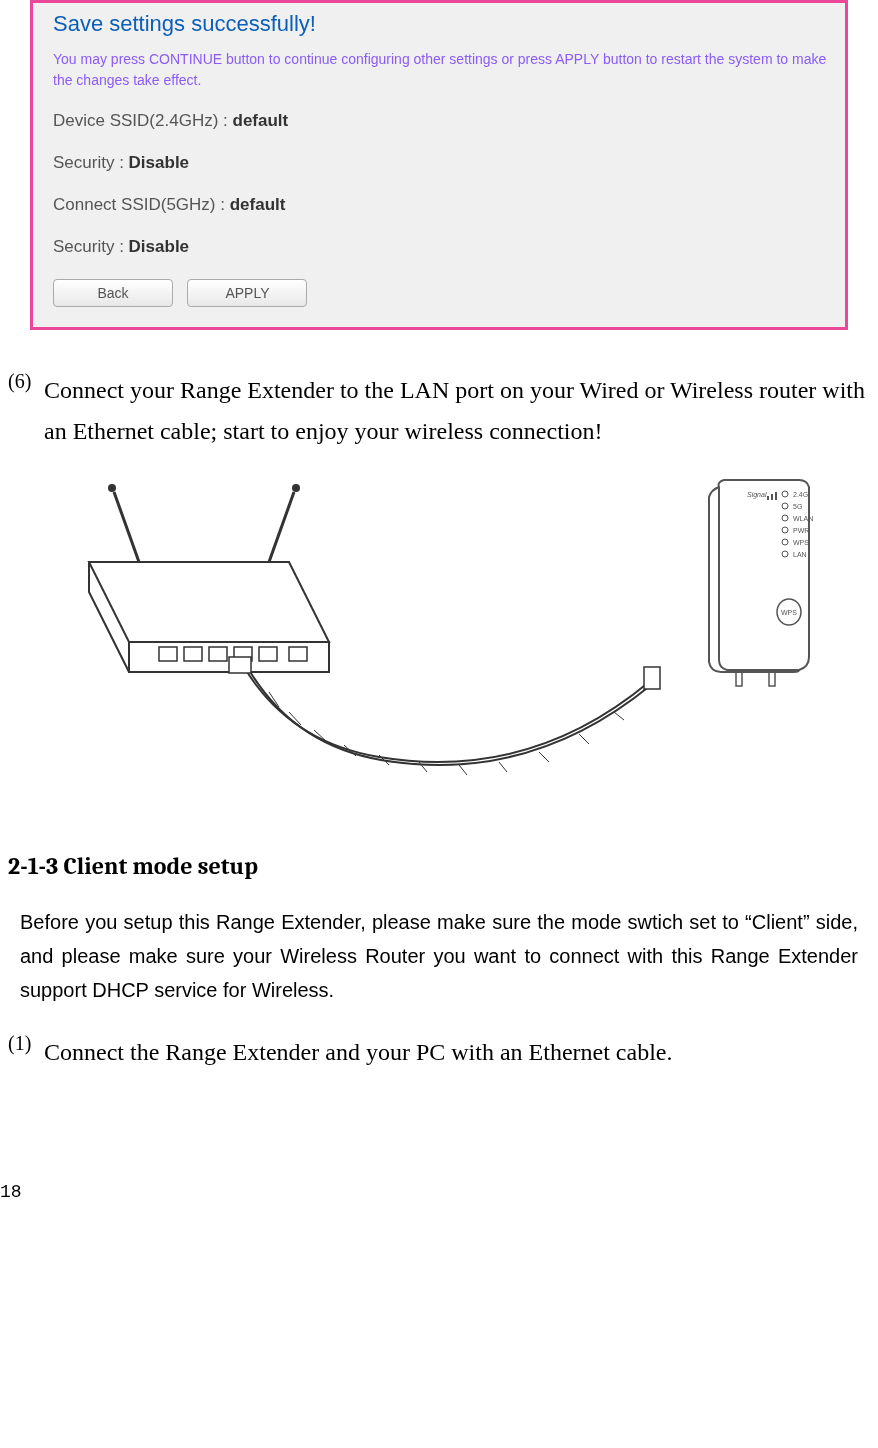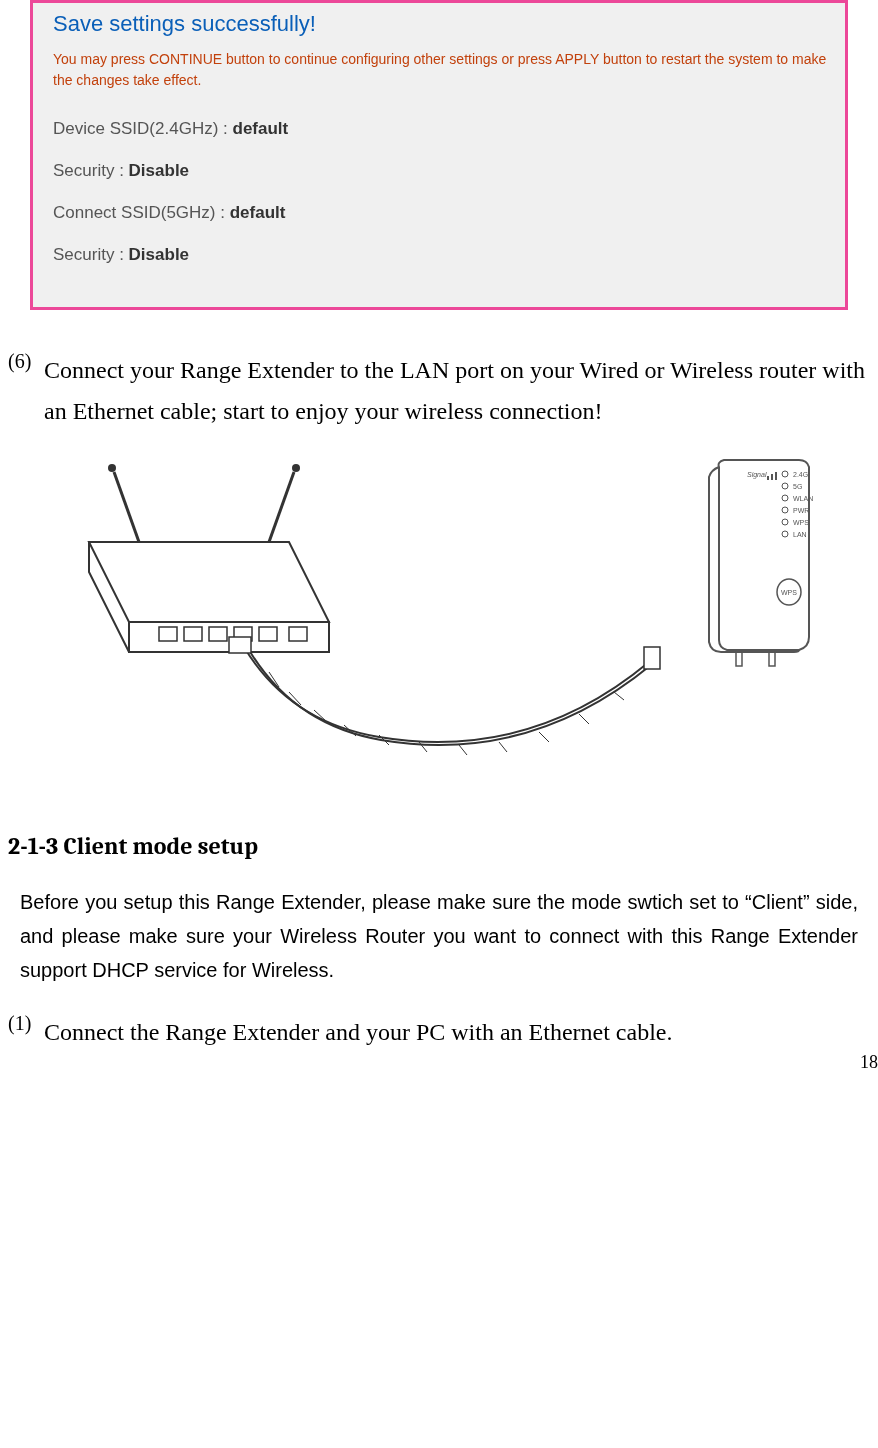--- a/index.html
+++ b/index.html
@@ -20,24 +20,24 @@
       border: 3px solid #ec4899;
     }
     .panel-title {
       color: #0a5fb8;
       font-size: 22px;
       font-family: Arial, sans-serif;
       margin-bottom: 12px;
       margin-top: 0;
     }
     .panel-subtitle {
-      color: #c2410c;
+      color: #8b5cf6;
       font-size: 14px;
       line-height: 1.5;
-      margin-bottom: 28px;
+      margin-bottom: 20px;
     }
     .setting-row {
       color: #555;
       font-size: 17px;
       margin-bottom: 22px;
     }
     .setting-value {
       font-weight: bold;
       color: #333;
     }
@@ -88,23 +88,24 @@
       position: relative;
     }
     .section-heading {
       font-family: "Cambria", "Times New Roman", serif;
       font-size: 24px;
       font-weight: bold;
       padding: 0 8px;
       margin: 30px 0 25px 0;
     }
     .page-number {
-      text-align: right;
-      font-family: Liberation Serif, serif;
+      text-align: left;
+      font-family: Liberation Mono, monospace;
       font-size: 18px;
+      margin-top: 110px;
       margin-bottom: 20px;
     }
   </style>
 </head>
 <body>
 
 <div class="screenshot-panel">
   <div class="panel-title">Save settings successfully!</div>
   <div class="panel-subtitle">You may press CONTINUE button to continue configuring other settings or press APPLY button to restart the system to make the changes take effect.</div>
 
@@ -114,20 +115,24 @@
   <div class="setting-row">
     <span>Security : </span><span class="setting-value">Disable</span>
   </div>
   <div class="setting-row">
     <span>Connect SSID(5GHz) : </span><span class="setting-value">default</span>
   </div>
   <div class="setting-row">
     <span>Security : </span><span class="setting-value">Disable</span>
   </div>
 
+  <div class="button-row">
+    <div class="ui-button">Back</div>
+    <div class="ui-button">APPLY</div>
+  </div>
 </div>
 
 <div class="list-item" style="margin-top:40px;">
   <div class="list-marker">(6)</div>
   <div class="list-content">Connect your Range Extender to the LAN port on your Wired or Wireless router with an Ethernet cable; start to enjoy your wireless connection!</div>
 </div>
 
 <div class="diagram-container">
   <svg width="820" height="360" viewBox="0 0 820 360">
 

